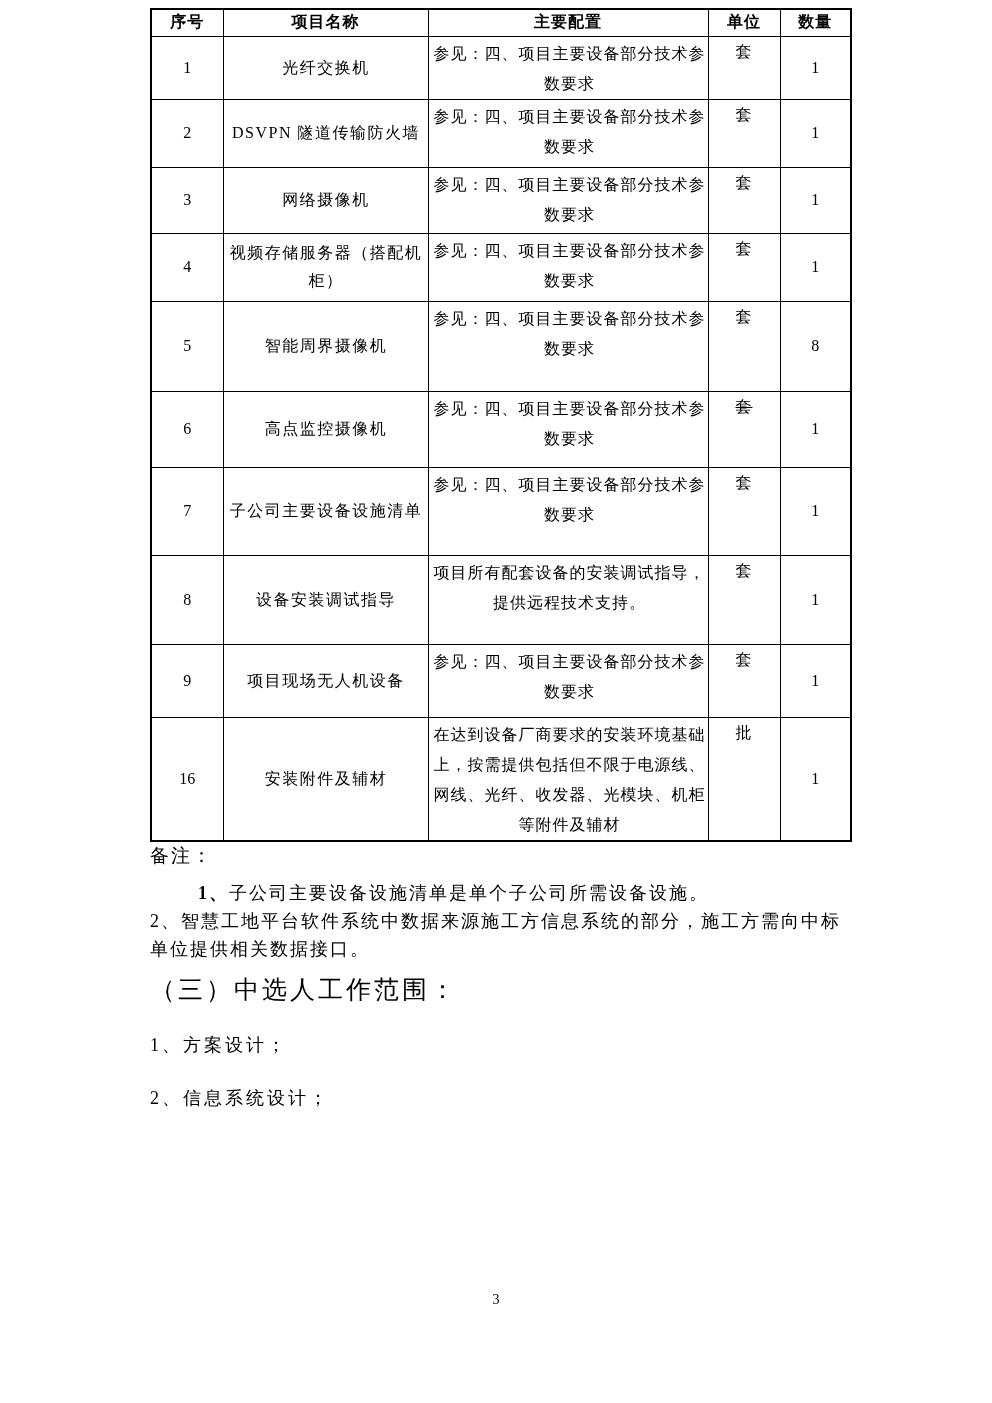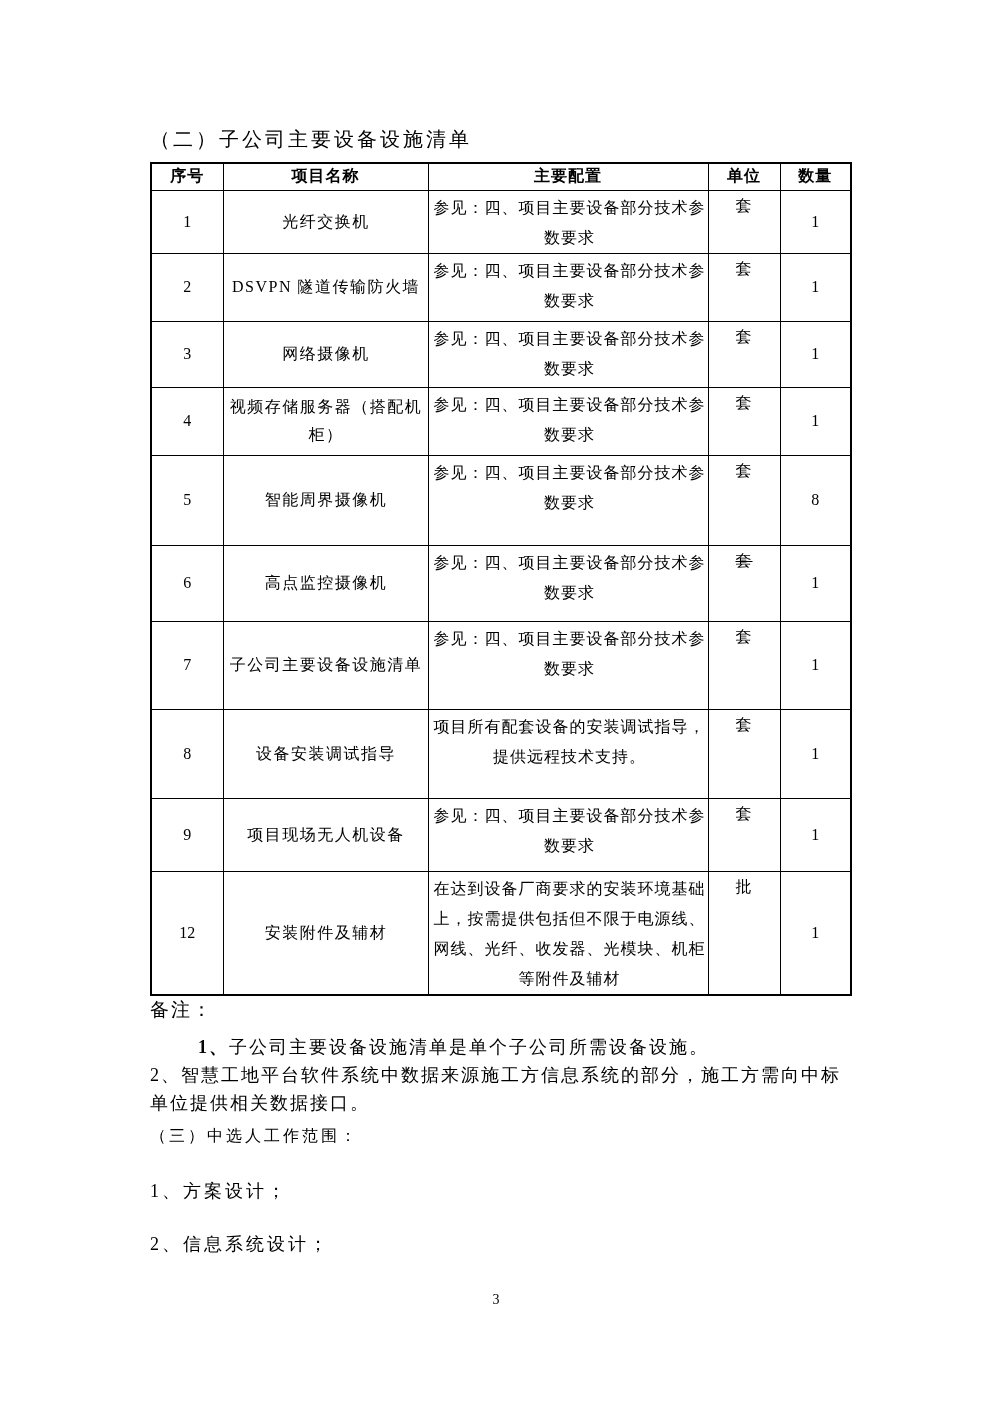--- a/index.html
+++ b/index.html
@@ -92,22 +92,22 @@
   .note-item{
     margin:0;
     font-size:18px;
     letter-spacing:2px;
     line-height:28px;
     width:700px;
   }
   .note-item.first{margin-top:9px;margin-left:48px;}
   .bold{font-weight:bold;}
   .section3-heading{
-    margin-top:4px;
-    font-size:16px;
+    margin-top:12px;
+    font-size:25px;
     letter-spacing:3px;
     line-height:30px;
     white-space:nowrap;
   }
   .scope-item{
     margin-top:27px;
     font-size:18px;
     letter-spacing:3px;
     line-height:26px;
     white-space:nowrap;
@@ -120,21 +120,20 @@
     text-align:center;
     font-size:14px;
   }
 </style>
 </head>
 <body>
 
 <div class="page">
   <div class="content">
 
-    <div class="doc-title">（二）子公司主要设备设施清单</div>
 
     <table class="equip">
       <colgroup>
         <col style="width:72px">
         <col style="width:205px">
         <col style="width:280px">
         <col style="width:72px">
         <col style="width:71px">
       </colgroup>
       <thead>
@@ -204,21 +203,21 @@
           <td class="c-qty">1</td>
         </tr>
         <tr>
           <td class="c-no">9</td>
           <td class="c-name">项目现场无人机设备</td>
           <td class="c-config">参见：四、项目主要设备部分技术参数要求</td>
           <td class="c-unit">套</td>
           <td class="c-qty">1</td>
         </tr>
         <tr>
-          <td class="c-no">12</td>
+          <td class="c-no">16</td>
           <td class="c-name">安装附件及辅材</td>
           <td class="c-config">在达到设备厂商要求的安装环境基础上，按需提供包括但不限于电源线、网线、光纤、收发器、光模块、机柜等附件及辅材</td>
           <td class="c-unit">批</td>
           <td class="c-qty">1</td>
         </tr>
       </tbody>
     </table>
 
     <div class="notes-label">备注：</div>
 

